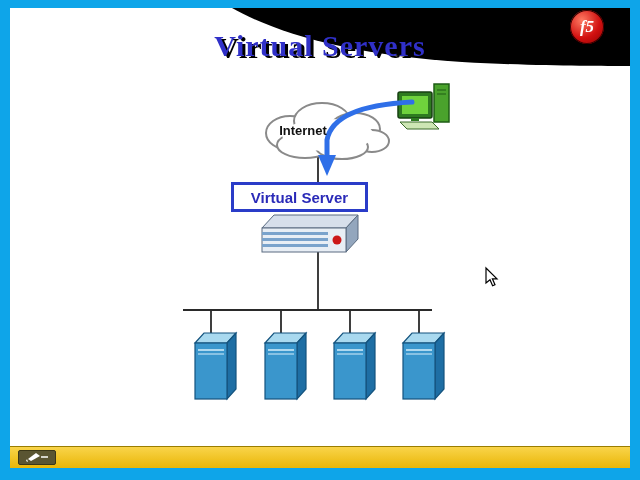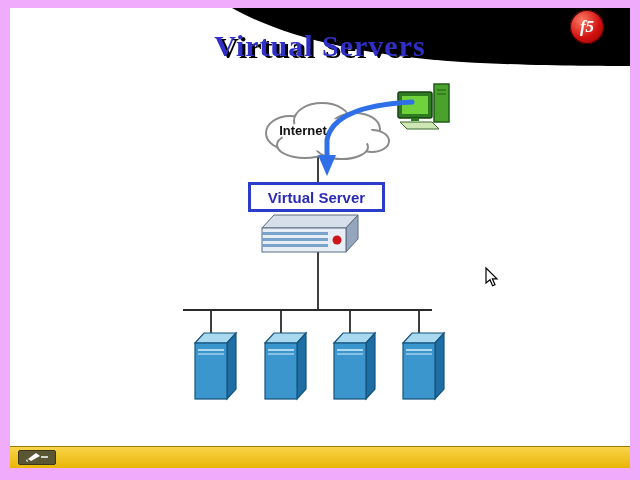--- a/index.html
+++ b/index.html
@@ -1,21 +1,21 @@
 <!DOCTYPE html>
 <html><head>
 <meta charset="utf-8">
 <style>
   * { margin:0; padding:0; box-sizing:border-box; }
   html,body { background:#000; }
   body {
     width:640px; height:480px; overflow:hidden;
     font-family:"Liberation Sans", sans-serif;
   }
-  .frame { position:relative; width:640px; height:480px; background:#f0abfc; }
+  .frame { position:relative; width:640px; height:480px; background:#0ea5e9; }
 
   .slide {
     position:absolute; left:10px; top:8px; width:620px; height:438px;
     background:#ffffff; overflow:hidden;
   }
   .diagram-svg { position:absolute; left:0; top:0; z-index:1; }
 
   .title {
     position:absolute; top:21px; left:0; width:100%; text-align:center;
     font-family:"Liberation Serif", serif; font-weight:bold; font-size:30px;
@@ -30,21 +30,21 @@
     font-family:"Liberation Serif", serif; font-style:italic; font-weight:bold;
     font-size:17px; z-index:3; box-shadow:0 0 0 1px #3a0000 inset;
   }
 
   .internet-label {
     position:absolute; left:252px; top:115px; width:82px; text-align:center;
     font-size:13px; font-weight:bold; color:#111; z-index:2;
   }
 
   .vs-box {
-    position:absolute; left:238px; top:174px; width:137px; height:30px;
+    position:absolute; left:221px; top:174px; width:137px; height:30px;
     background:#fff; border:3px solid #2a3cc8;
     display:flex; align-items:center; justify-content:center;
     font-size:15px; font-weight:bold; color:#2a2ab8; z-index:2;
   }
 
   .bottom-bar {
     position:absolute; left:10px; top:446px; width:620px; height:22px;
     background:linear-gradient(#f9d44a,#e9b607);
     border-top:1px solid #9a7d00; z-index:1;
   }

